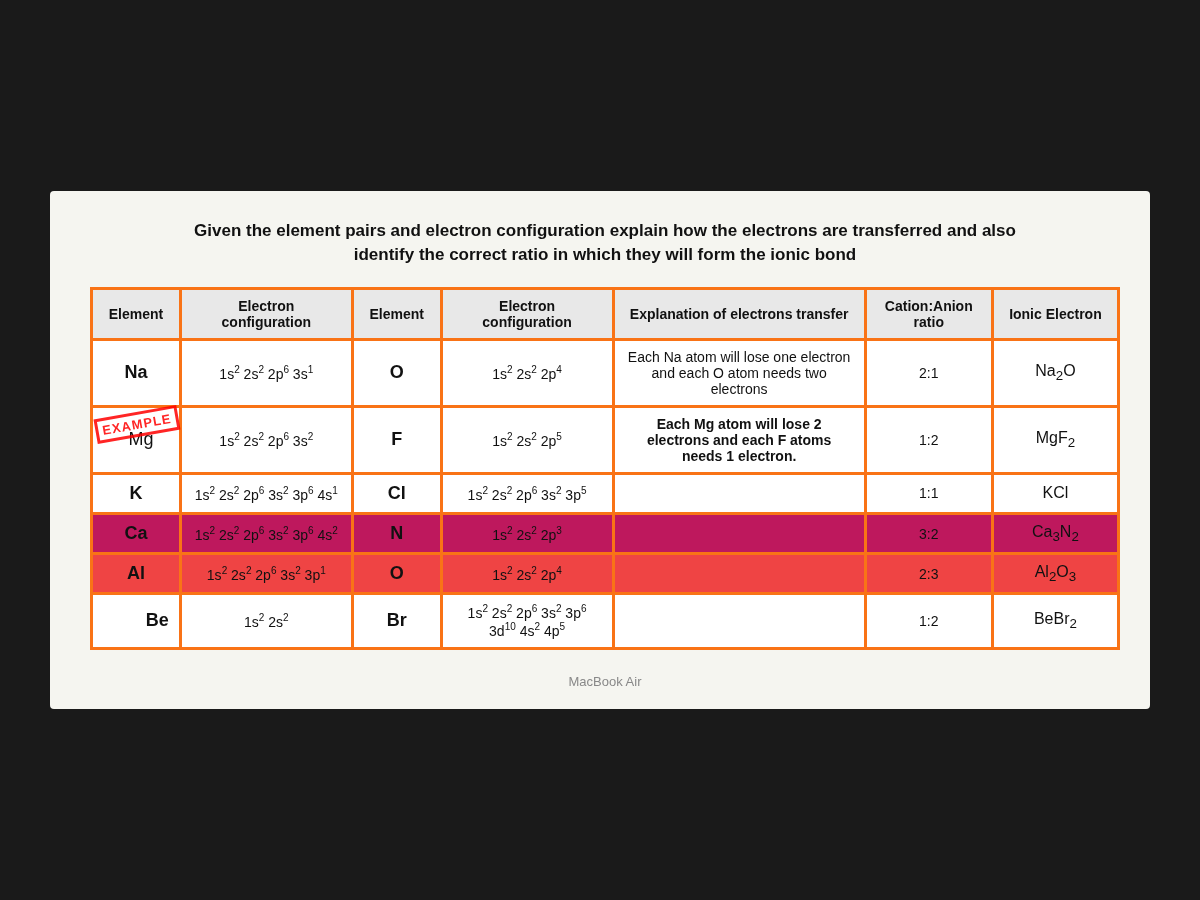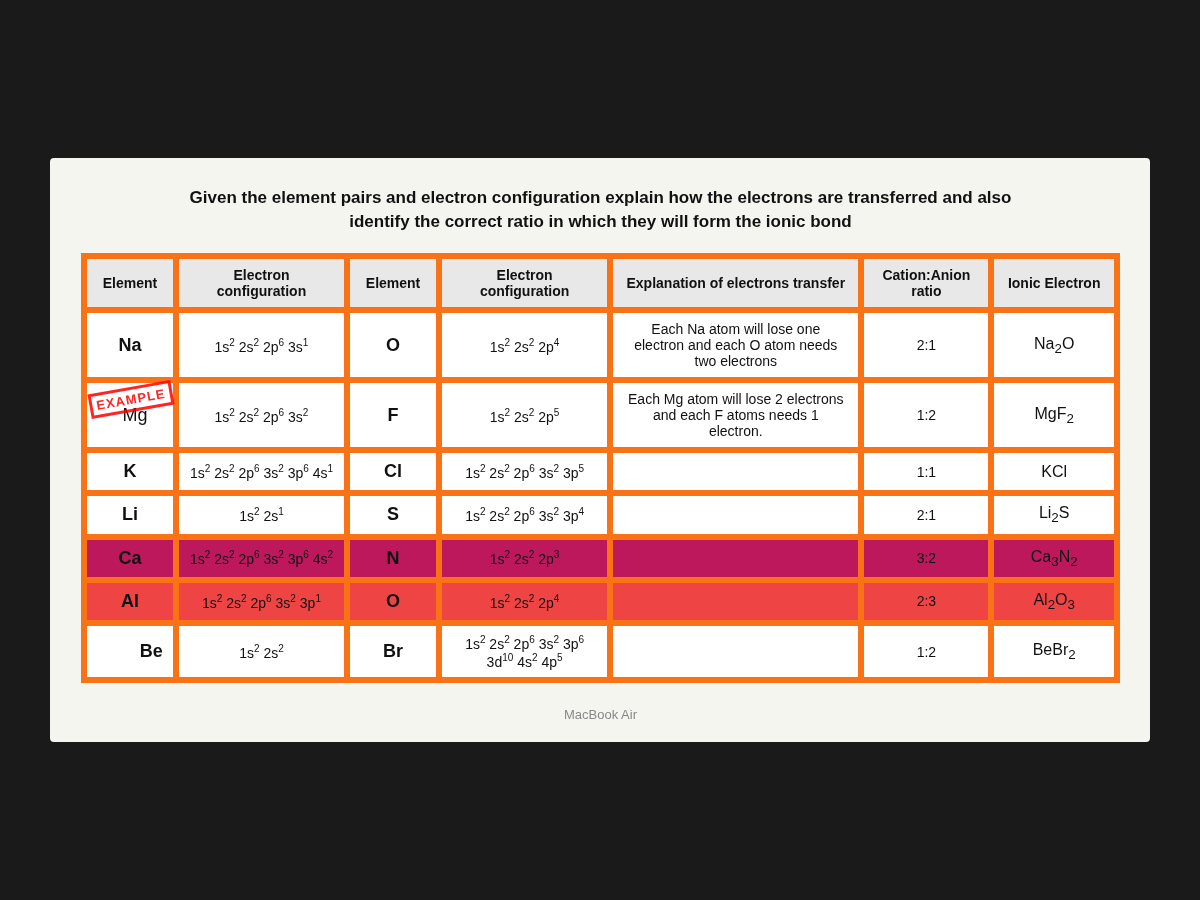--- a/index.html
+++ b/index.html
@@ -8,38 +8,38 @@
       display: flex;
       justify-content: center;
       align-items: center;
       min-height: 900px;
       width: 1200px;
       font-family: Arial, sans-serif;
     }
     .page-container {
       background: #f5f5f0;
       width: 1100px;
-      padding: 28px 30px 20px 31px;
+      padding: 28px 30px 20px 40px;
       border-radius: 4px;
     }
     .page-title {
       text-align: center;
       font-size: 17px;
       font-weight: bold;
       margin-bottom: 20px;
       line-height: 1.4;
       color: #111;
     }
     table {
       width: 100%;
       border-collapse: collapse;
       background: white;
     }
     th, td {
-      border: 6px solid #f97316;
+      border: 3px solid #f97316;
       padding: 8px 10px;
       text-align: center;
       vertical-align: middle;
       font-size: 14px;
       color: #111;
     }
     th {
       background: #e8e8e8;
       font-weight: bold;
       font-size: 14px;
@@ -68,21 +68,21 @@
       font-weight: bold;
       font-size: 13px;
       padding: 2px 4px;
       transform: rotate(-10deg);
       position: absolute;
       top: 4px;
       left: 2px;
       opacity: 0.85;
       letter-spacing: 1px;
     }
-    .bold-text { font-weight: normal; }
+    .bold-text { font-weight: bold; }
     .macbook-bar {
       text-align: center;
       color: #888;
       font-size: 13px;
       margin-top: 24px;
     }
   </style>
 </head>
 <body>
 
@@ -132,29 +132,20 @@
       <tr class="row-k">
         <td style="font-size:18px;font-weight:bold;">K</td>
         <td>1s<sup>2</sup> 2s<sup>2</sup> 2p<sup>6</sup> 3s<sup>2</sup> 3p<sup>6</sup> 4s<sup>1</sup></td>
         <td style="font-size:18px;font-weight:bold;">Cl</td>
         <td>1s<sup>2</sup> 2s<sup>2</sup> 2p<sup>6</sup> 3s<sup>2</sup> 3p<sup>5</sup></td>
         <td class="explanation-col"></td>
         <td>1:1</td>
         <td style="font-size:16px;">KCl</td>
       </tr>
 
-      <tr class="row-li">
-        <td style="font-size:18px;font-weight:bold;">Li</td>
-        <td>1s<sup>2</sup> 2s<sup>1</sup></td>
-        <td style="font-size:18px;font-weight:bold;">S</td>
-        <td>1s<sup>2</sup> 2s<sup>2</sup> 2p<sup>6</sup> 3s<sup>2</sup> 3p<sup>4</sup></td>
-        <td class="explanation-col"></td>
-        <td>2:1</td>
-        <td style="font-size:16px;">Li<sub>2</sub>S</td>
-      </tr>
 
       <tr class="row-ca">
         <td style="font-size:18px;font-weight:bold;">Ca</td>
         <td>1s<sup>2</sup> 2s<sup>2</sup> 2p<sup>6</sup> 3s<sup>2</sup> 3p<sup>6</sup> 4s<sup>2</sup></td>
         <td style="font-size:18px;font-weight:bold;">N</td>
         <td>1s<sup>2</sup> 2s<sup>2</sup> 2p<sup>3</sup></td>
         <td class="explanation-col"></td>
         <td>3:2</td>
         <td style="font-size:16px;">Ca<sub>3</sub>N<sub>2</sub></td>
       </tr>

